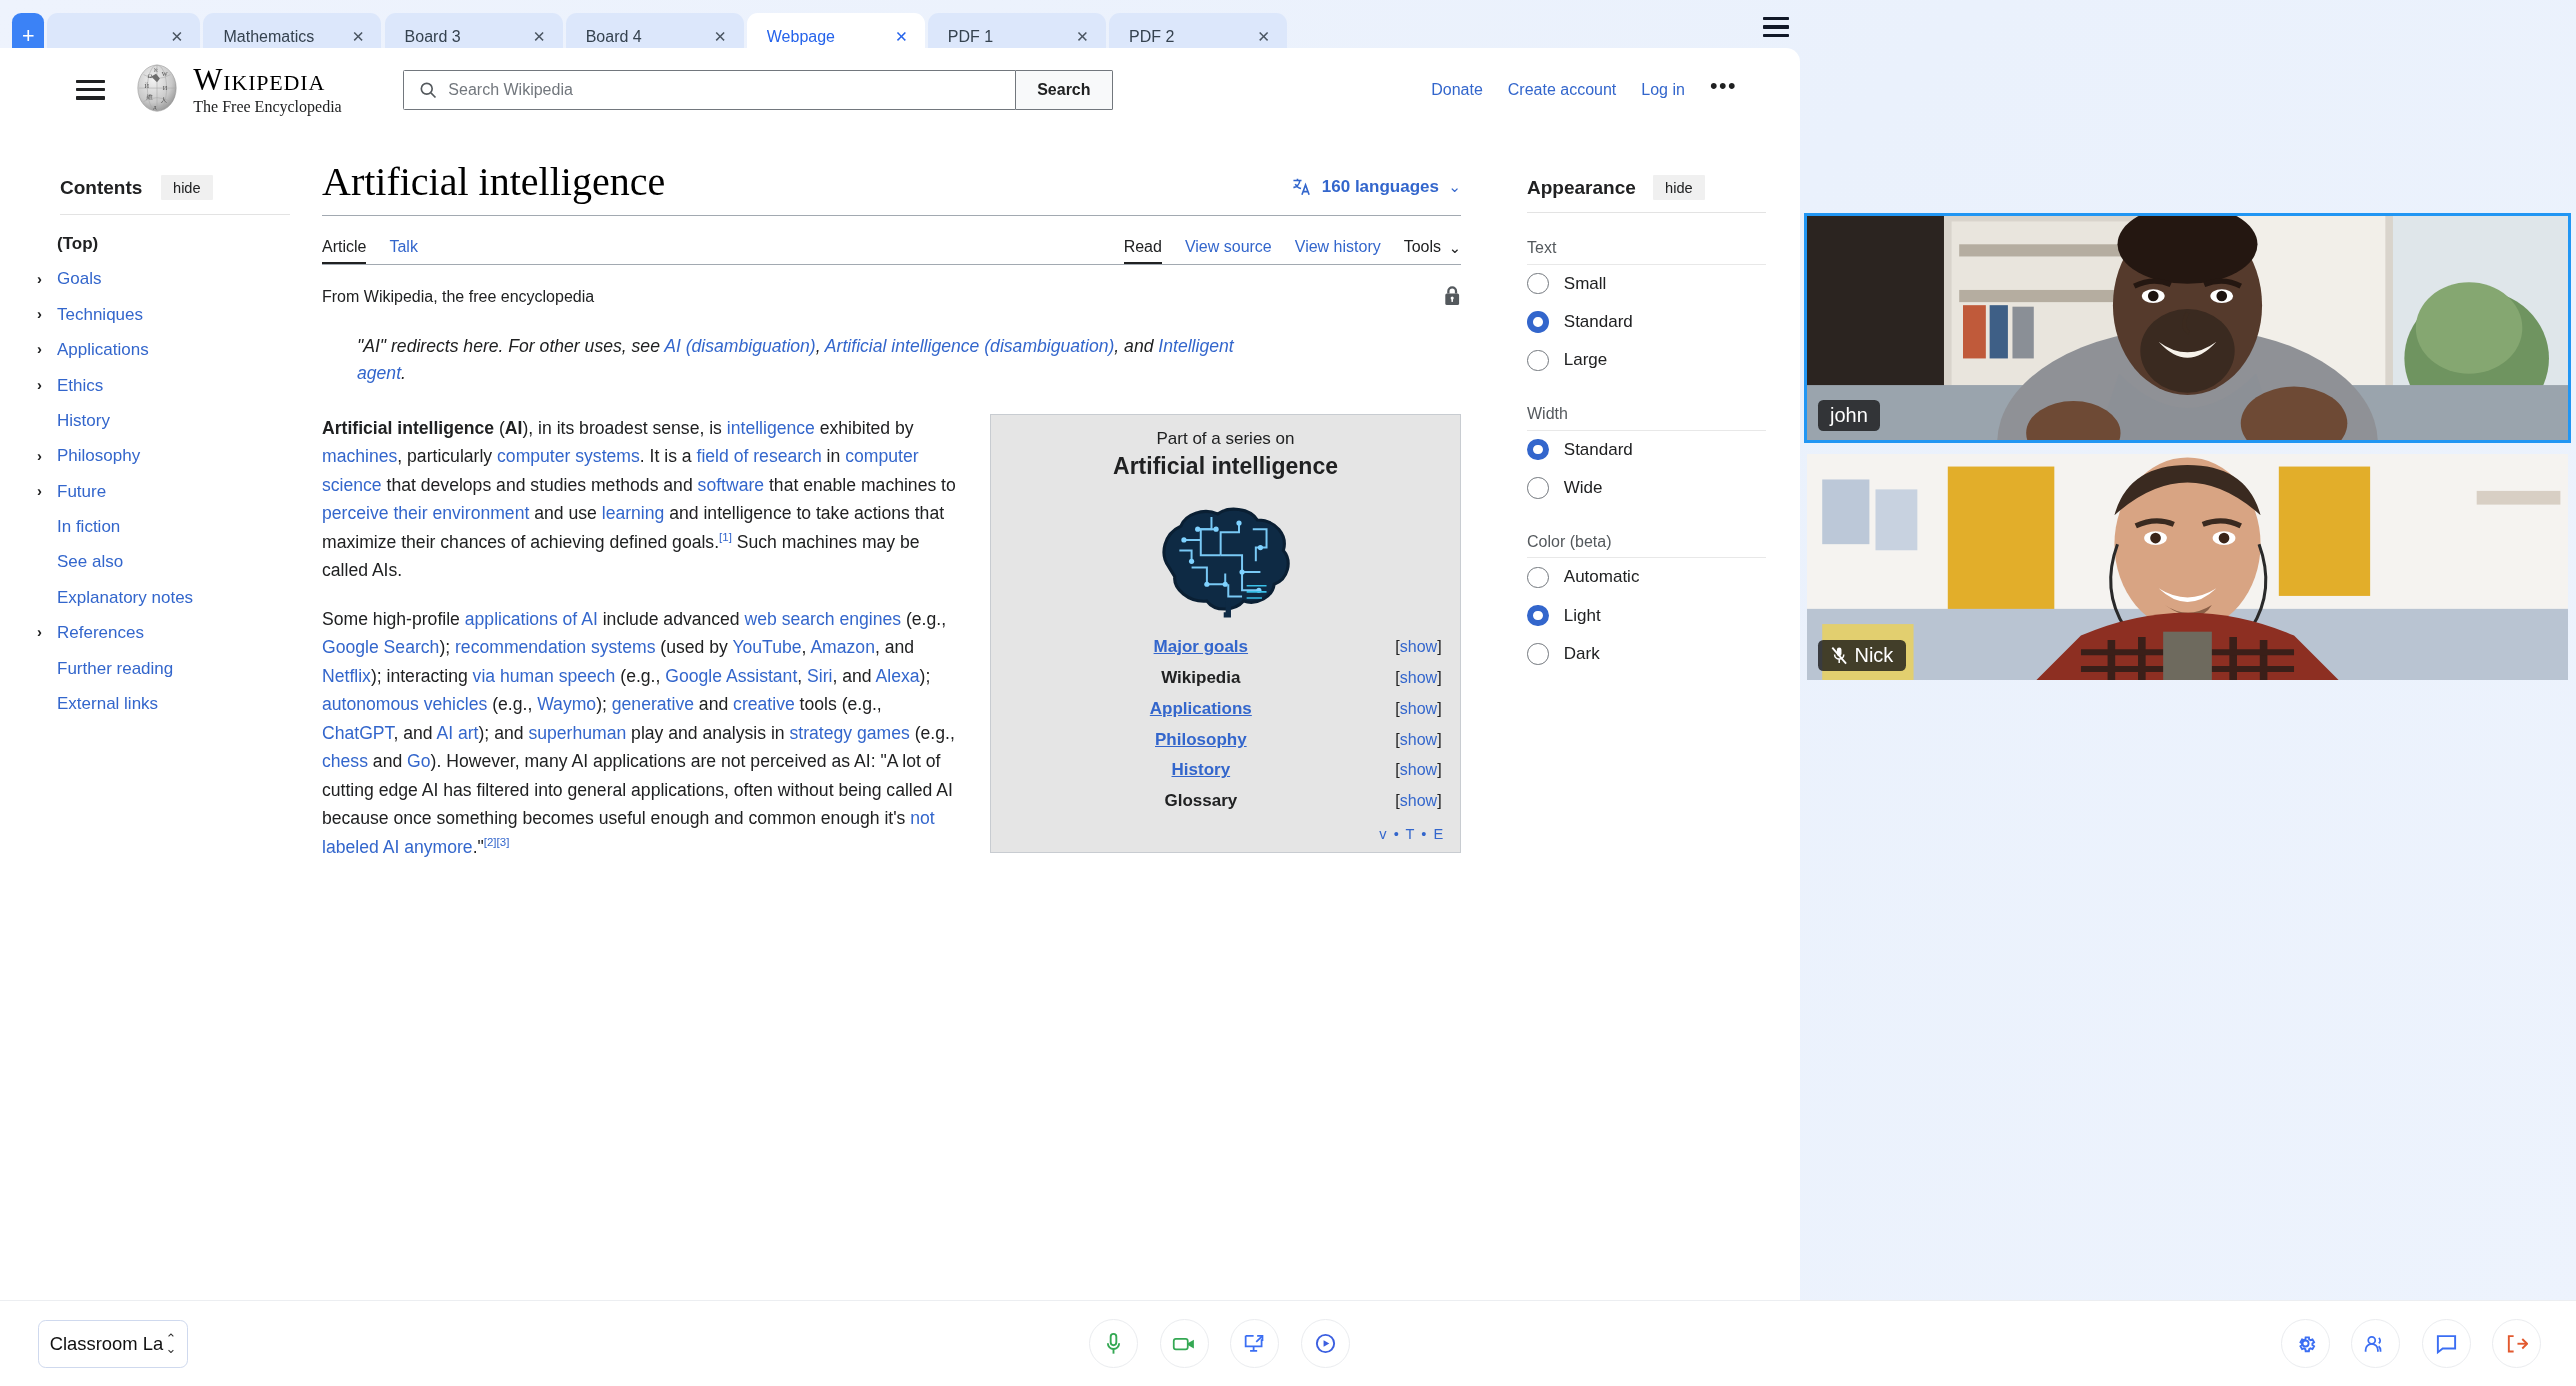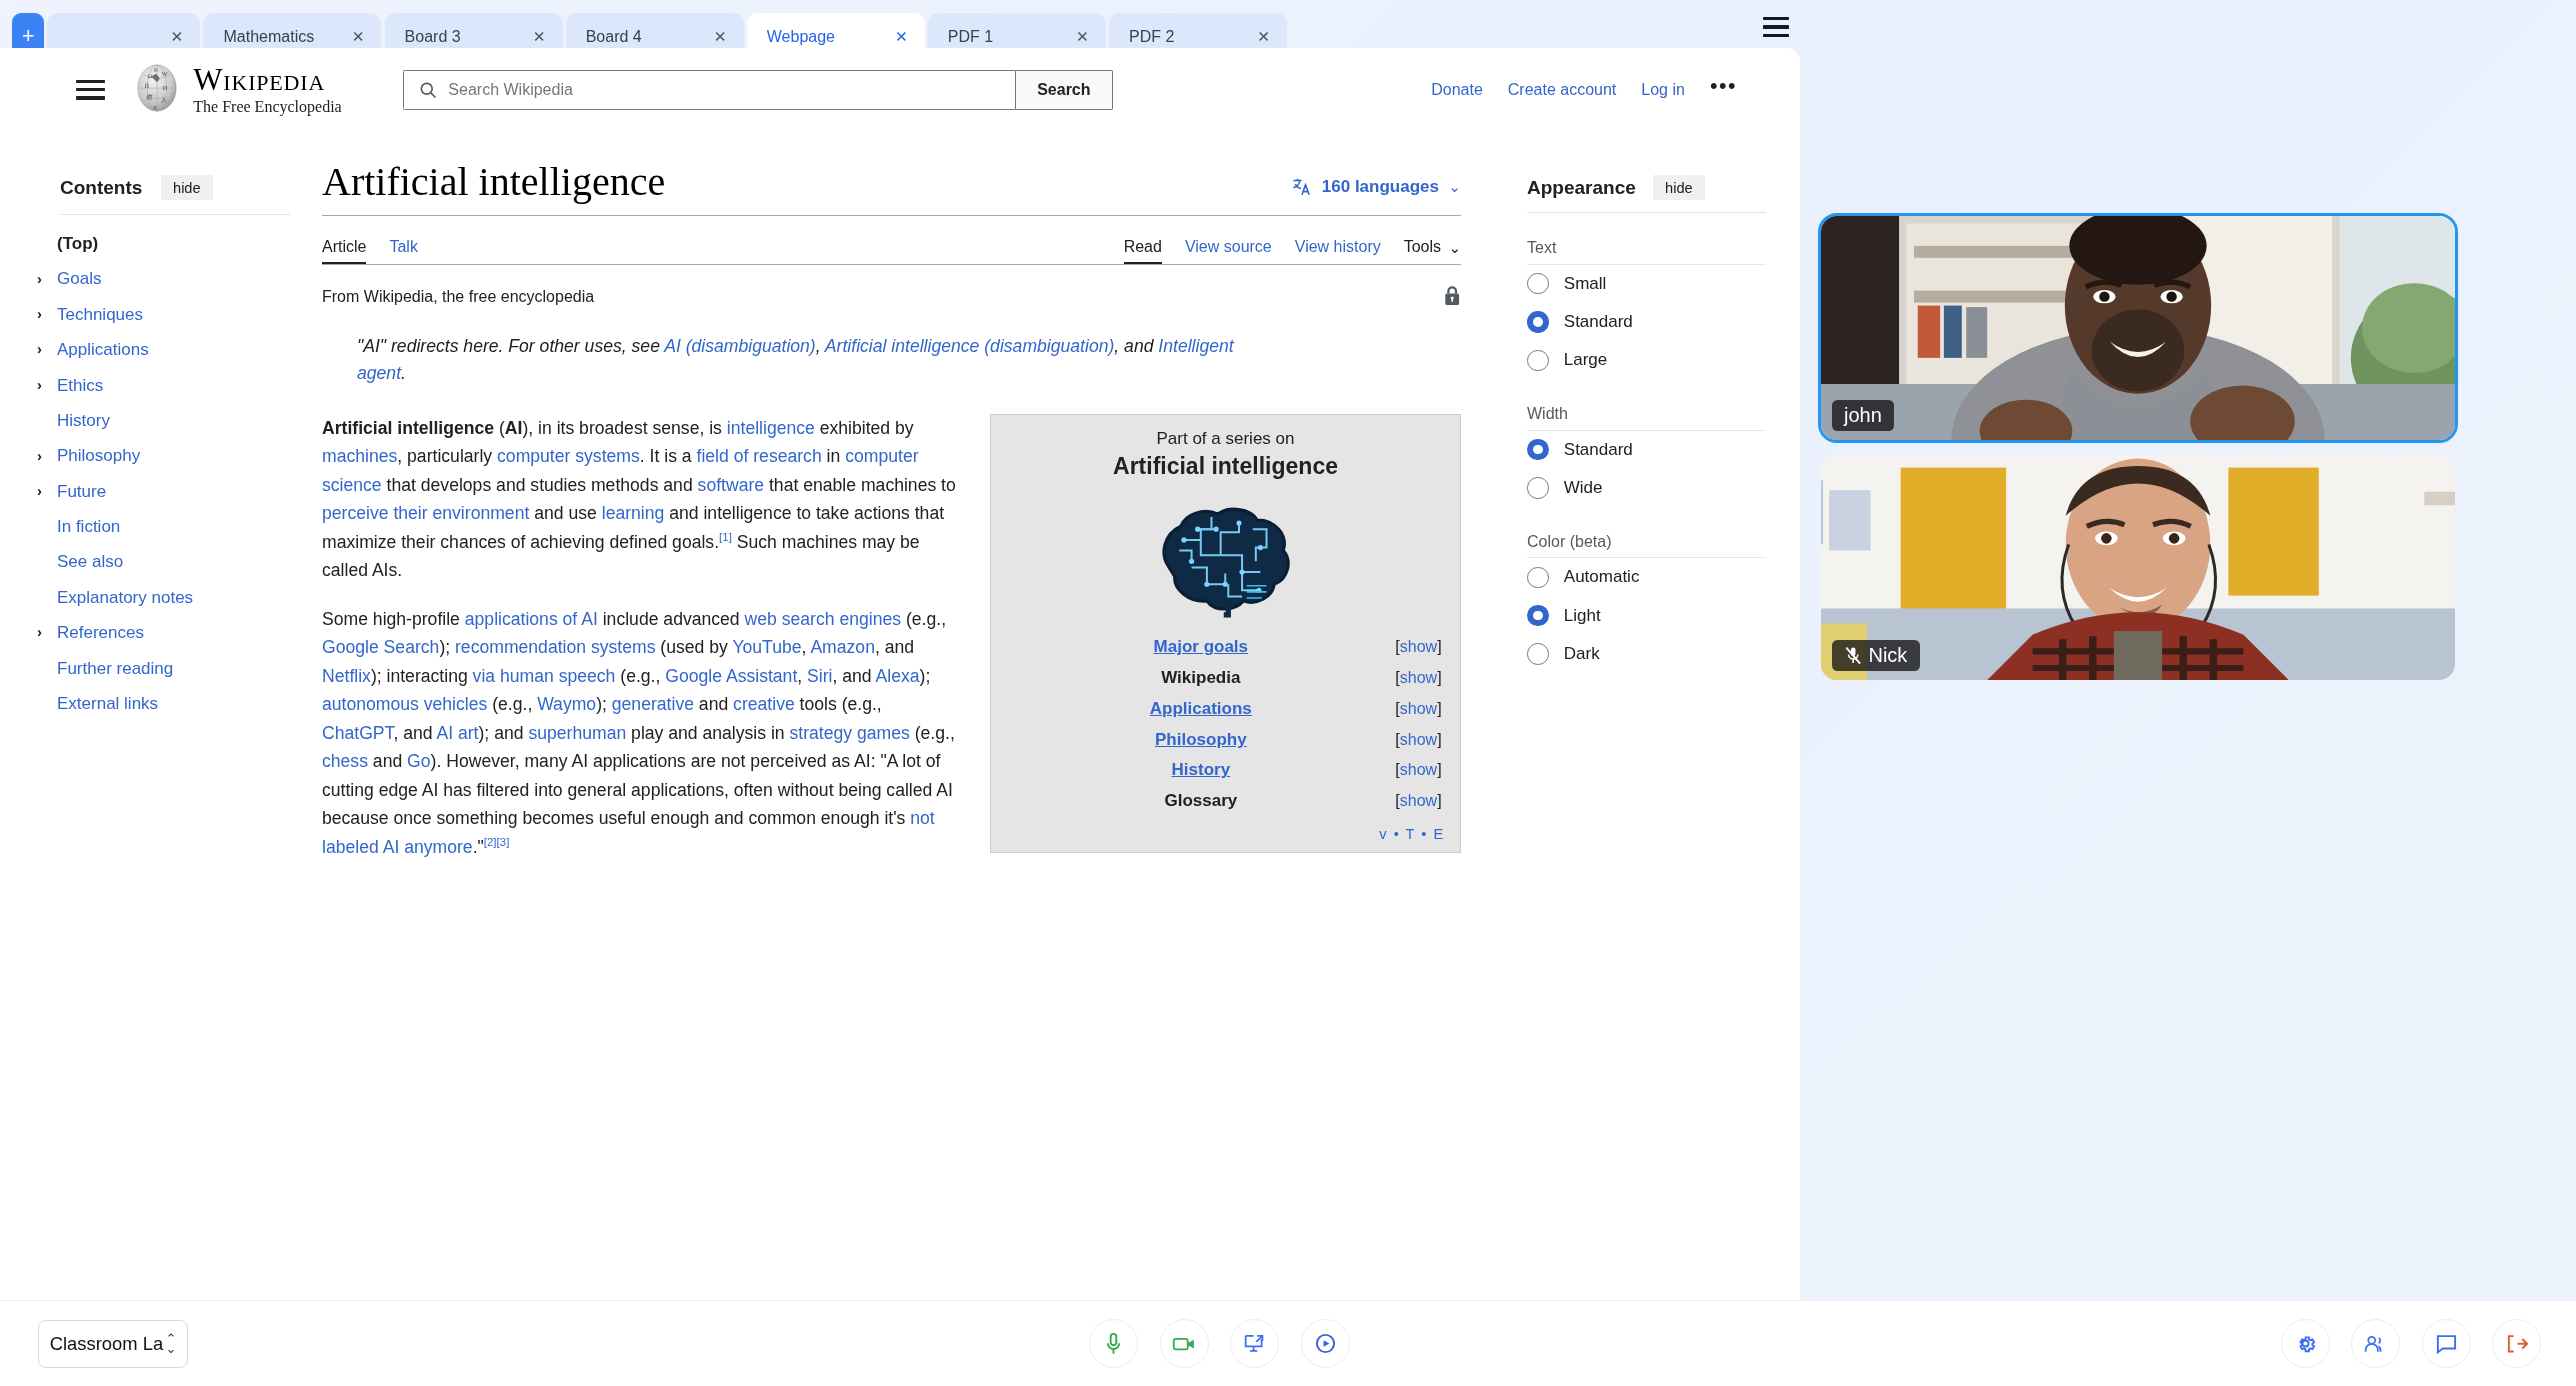--- a/index.html
+++ b/index.html
@@ -280,23 +280,23 @@
     position: relative;
   }
   .radio.on { border: 6.1px solid #3366cc; background: #fff;}
 
   
   #video-col {
     position: absolute; left: 1800px; top: 48px;
     width: 776px; height: 1253px;
   }
   .vtile {
-    position: absolute; left: 18px;
-    width: 640px;
-    border-radius: 19px; overflow: hidden;
+    position: absolute; left: 4px;
+    width: 767px;
+    border-radius: 0; overflow: hidden;
   }
   .vtile.first { top: 165px; height: 230px; border: 3.8px solid #2196f3; }
   .vtile.second { top: 403px; height: 232px; border: 3.8px solid transparent; }
   .vname {
     position: absolute; left: 10.7px; bottom: 9.2px;
     background: rgba(20,20,22,0.78);
     color: #fff; font-size: 20px;
     padding: 3.8px 12.3px; border-radius: 5.4px;
     display: flex; align-items: center; gap: 6.1px;
   }

